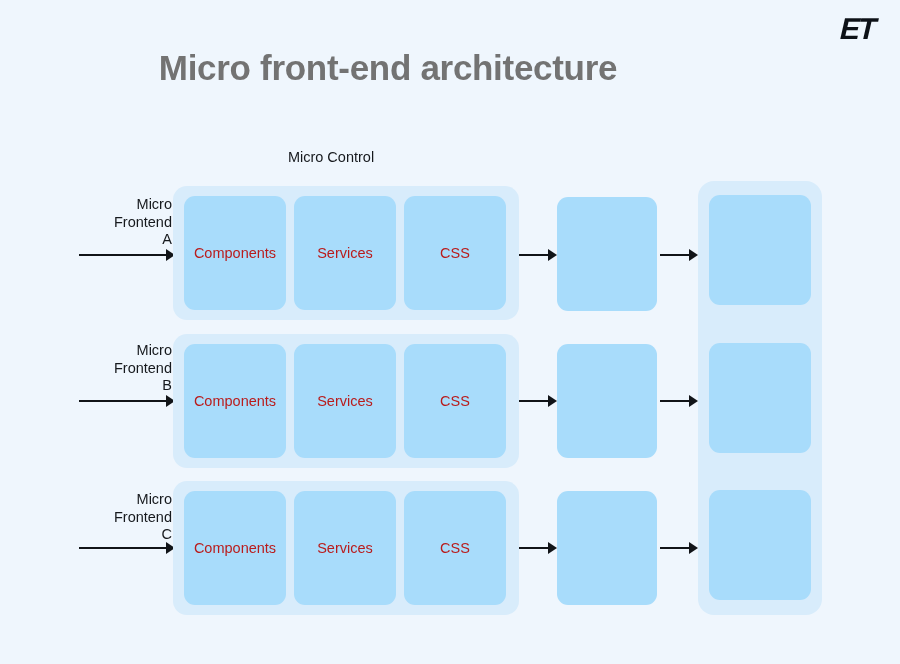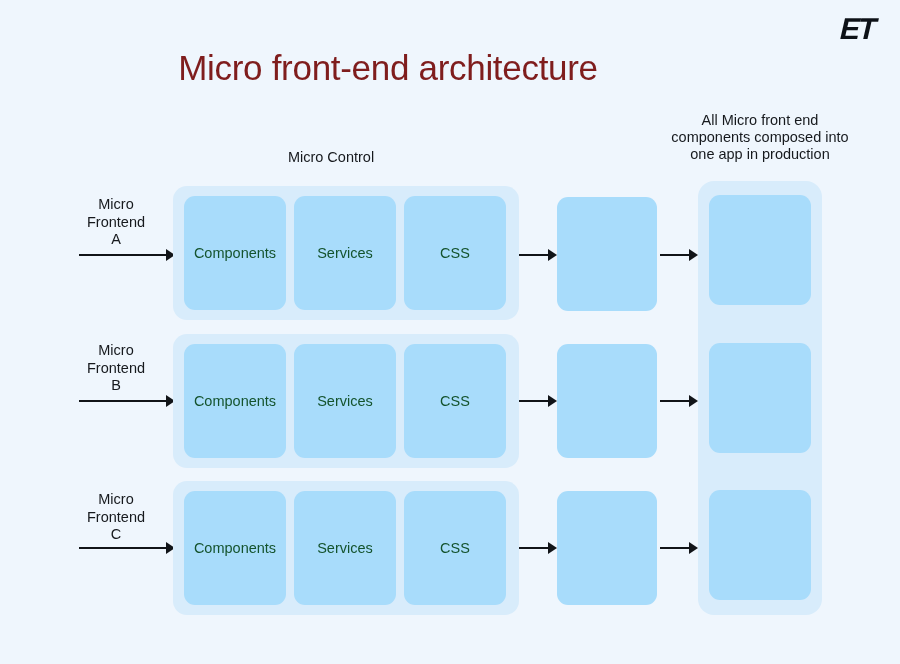--- a/index.html
+++ b/index.html
@@ -35,43 +35,43 @@
   }
 
   
   .title {
     position: absolute;
     left: 0;
     top: 48px;
     width: 776px;
     text-align: center;
     font-size: 35px;
-    font-weight: normal;
-    color: #7f1d1d;
+    font-weight: bold;
+    color: #737373;
     letter-spacing: -0.3px;
   }
 
   
   .col-head {
     position: absolute;
     font-size: 14.5px;
     color: #16191d;
     text-align: center;
     line-height: 17px;
   }
   .col-head-source { left: 231px; top: 149px; width: 200px; }
   .col-head-cdci   { left: 521px; top: 149px; width: 160px; }
   .col-head-prod   { left: 665px; top: 112px; width: 190px; }
 
   
   .row-label {
     position: absolute;
     width: 112px;
     left: 60px;
-    text-align: center;
+    text-align: right;
     font-size: 14.5px;
     line-height: 17.5px;
     color: #16191d;
   }
 
   
   .arrow {
     position: absolute;
     height: 12px;
     pointer-events: none;
@@ -102,21 +102,21 @@
 
   
   .card {
     position: absolute;
     background: #a8dcfb;
     border-radius: 11px;
     display: flex;
     align-items: center;
     justify-content: center;
     font-size: 14.5px;
-    color: #14532d;
+    color: #b91c1c;
   }
 
   
   .cdci-box {
     position: absolute;
     background: #a8dcfb;
     border-radius: 11px;
   }
 
   
@@ -134,25 +134,20 @@
 </head>
 <body>
 
 <div id="canvas">
 
   <div class="logo">ET</div>
 
   <div class="title">Micro front-end architecture</div>
 
   <div class="col-head col-head-source">Micro Control</div>
-  <div class="col-head col-head-prod">
-    <div>All Micro front end</div>
-    <div>components composed into</div>
-    <div>one app in production</div>
-  </div>
 
   <div class="row-label" style="top:196px;">
     <div>Micro</div>
     <div>Frontend</div>
     <div>A</div>
   </div>
   <div class="arrow" style="left:79px; top:249px; width:96px;">
     <div class="shaft" style="width:87px;"></div>
     <div class="head" style="left:87px;"></div>
   </div>

